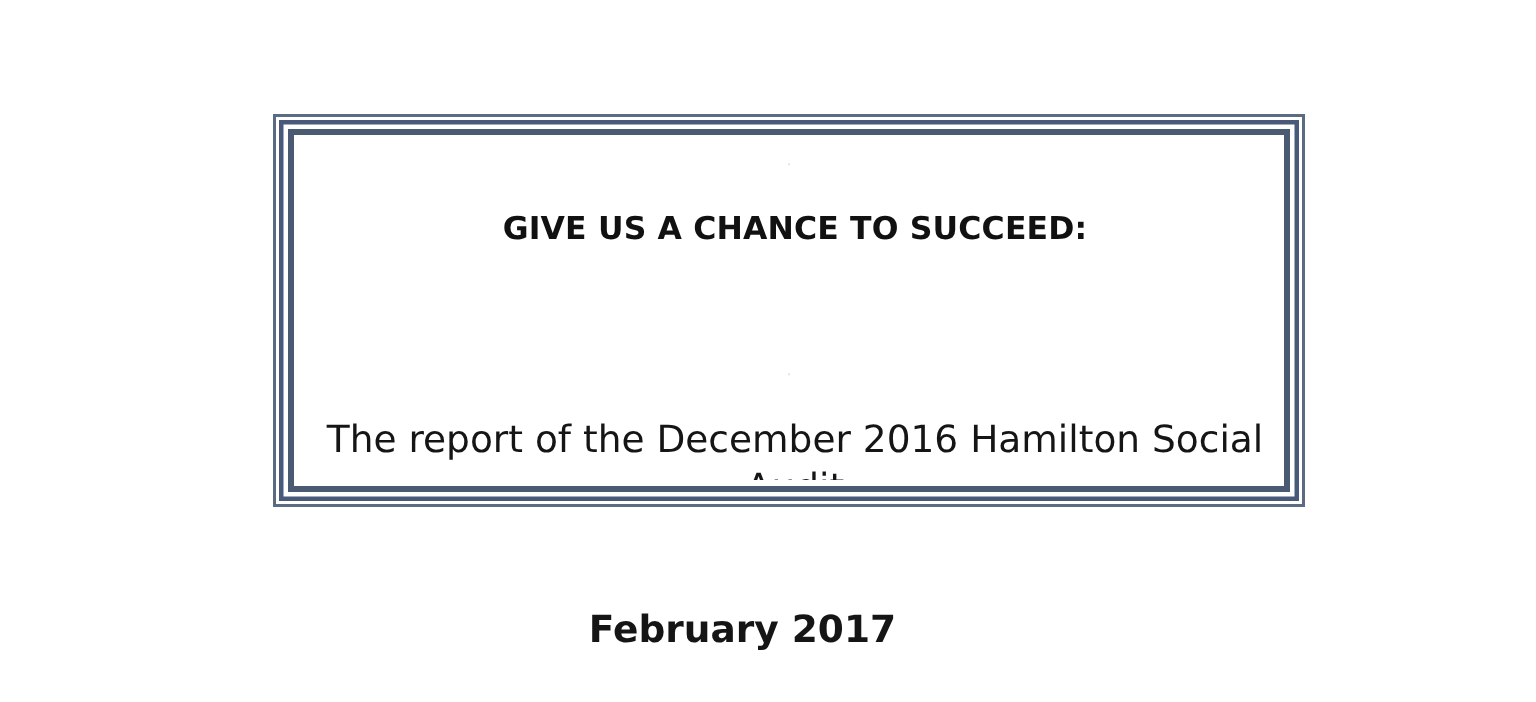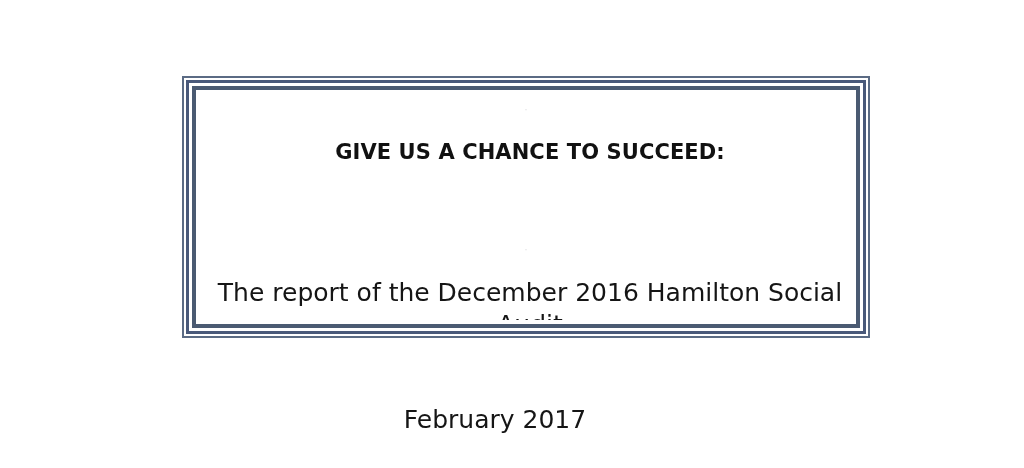--- a/index.html
+++ b/index.html
@@ -101,21 +101,21 @@
     top: 183px;
   }
 
   
   .date-line {
     position: absolute;
     left: 0;
     width: 990px;
     top: 404px;
     text-align: center;
-    font-weight: normal;
+    font-weight: bold;
     font-size: 25px;
     line-height: 32px;
     color: #151515;
   }
 </style>
 </head>
 <body>
 
 <div id="page">
 

